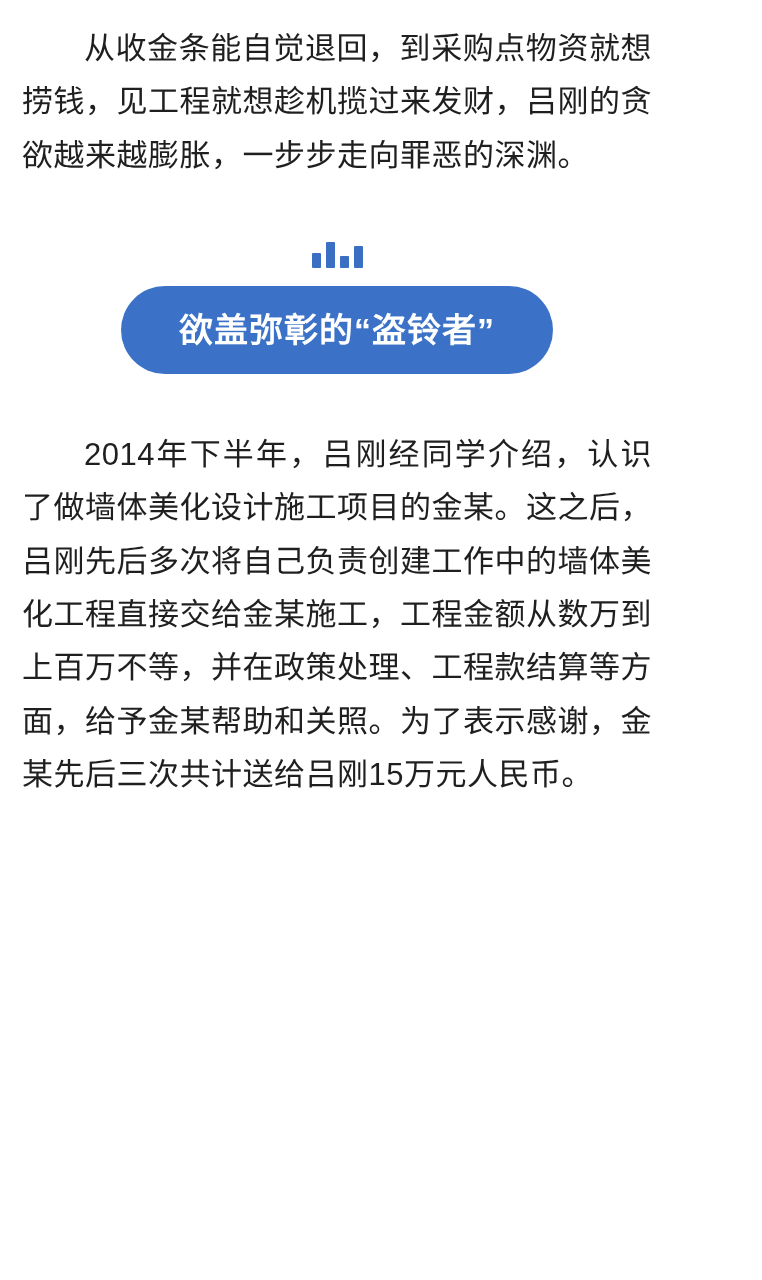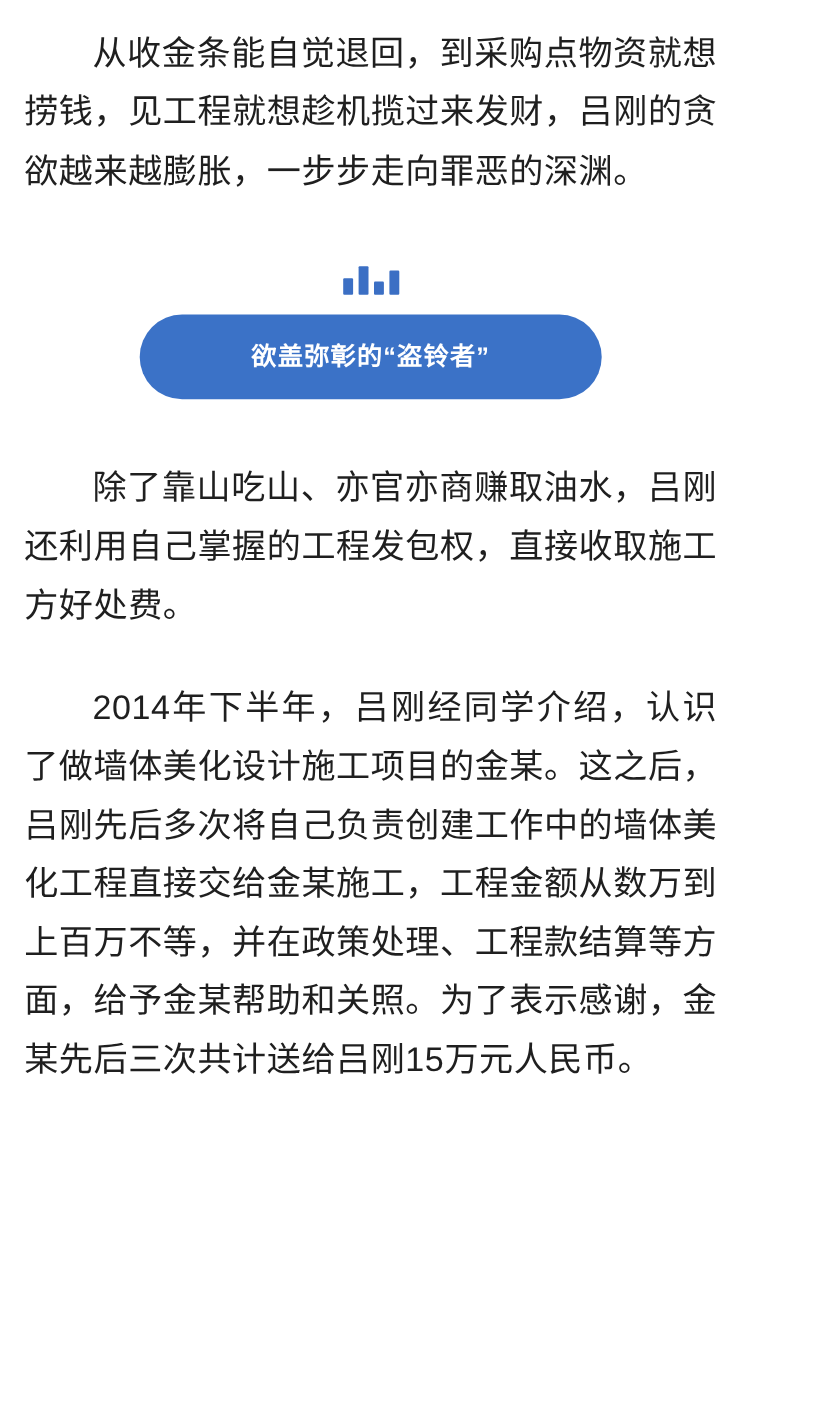--- a/index.html
+++ b/index.html
@@ -58,21 +58,21 @@
     border-radius: 1px;
   }
   .bar-1 { height: 15px; }
   .bar-2 { height: 26px; }
   .bar-3 { height: 12px; }
   .bar-4 { height: 22px; }
   .pill {
     display: inline-block;
     background: #3b72c7;
     color: #ffffff;
-    font-size: 23px;
+    font-size: 34px;
     font-weight: 700;
     letter-spacing: 1px;
     line-height: 1;
     padding: 27px 58px;
     border-radius: 46px;
     box-sizing: border-box;
     min-width: 420px;
   }
   .spacer-top { height: 12px; }
 </style>
@@ -88,17 +88,16 @@
   <div class="section-head">
     <div class="bars">
       <span class="bar-1"></span>
       <span class="bar-2"></span>
       <span class="bar-3"></span>
       <span class="bar-4"></span>
     </div>
     <div class="pill">欲盖弥彰的“盗铃者”</div>
   </div>
 
-  <p class="para">除了靠山吃山、亦官亦商赚取油水，吕刚还利用自己掌握的工程发包权，直接收取施工方好处费。</p>
 
   <p class="para tight"><span>2014年下半年，吕刚经同学介绍，认识了做墙体美化设计施工项目的金某。这之后，吕刚先后多次将自己负责创建工作中的墙体美化工程直接交给金某施工，工程金额从数万到上百万不等，并在政策处理、工程款结算等方面，给予金某帮助和关照。</span><b>为了表示感谢，金某先后三次共计送给吕刚15万元人民币。</b></p>
 
 </div>
 
 </body></html>

